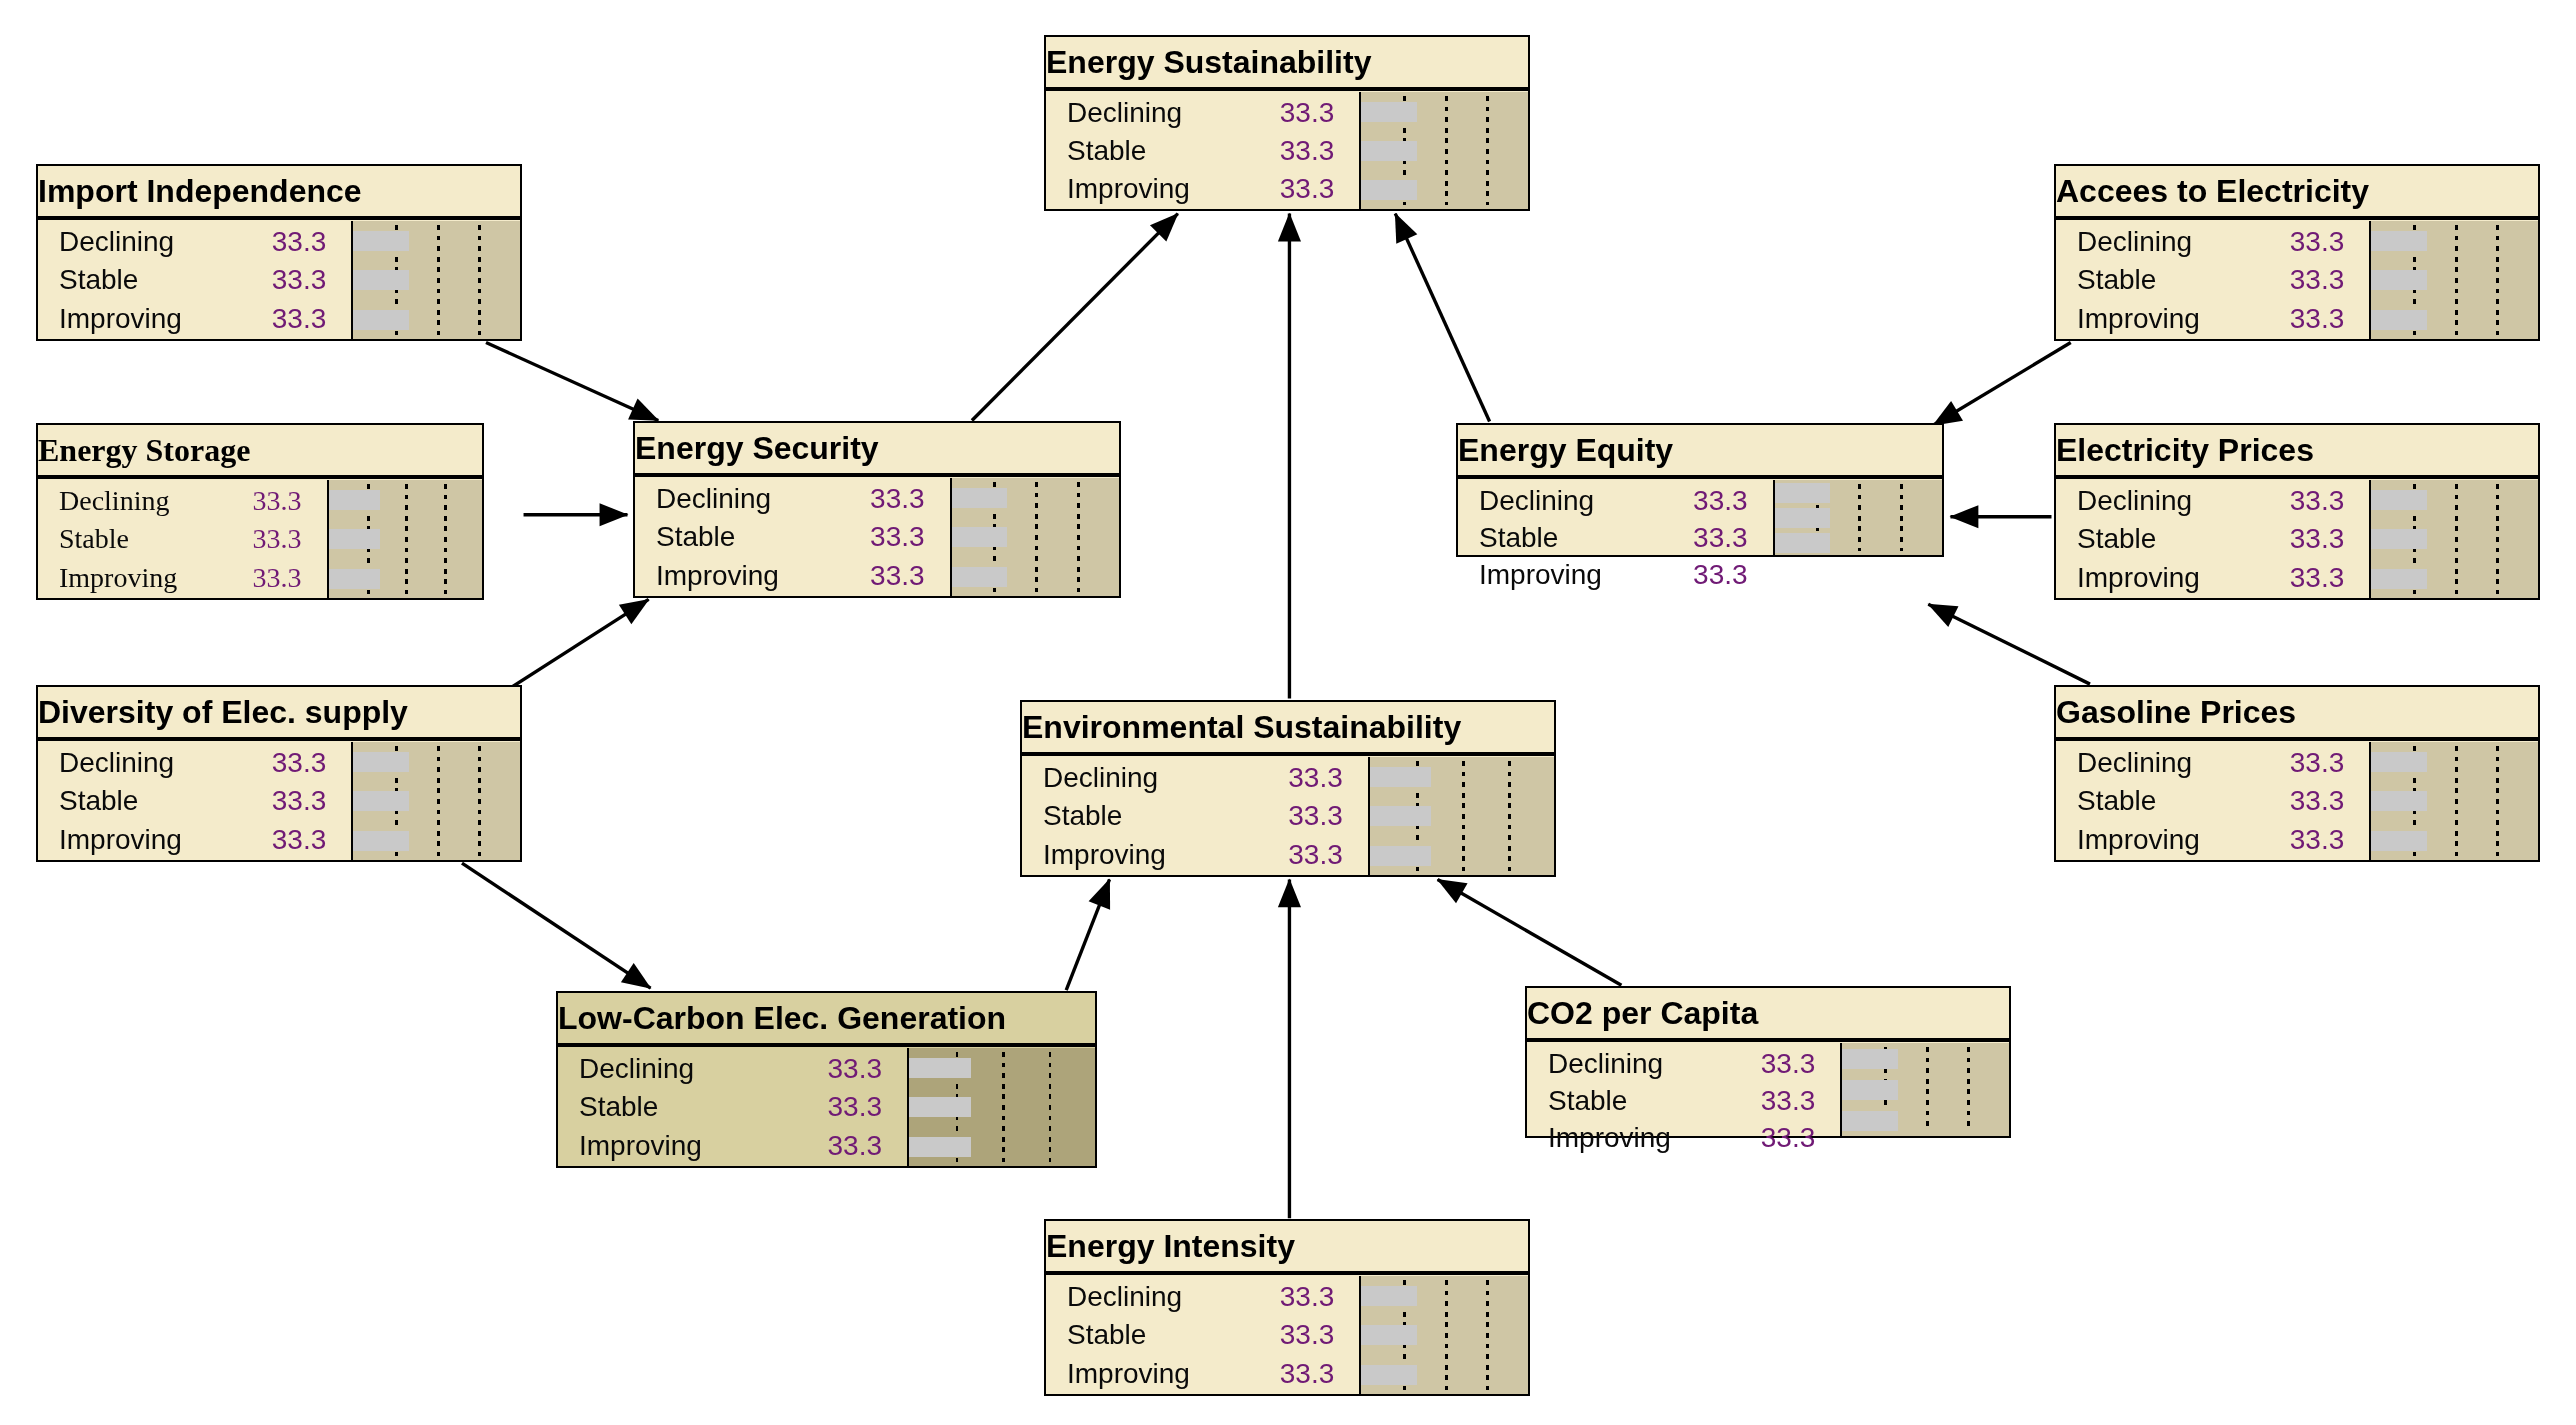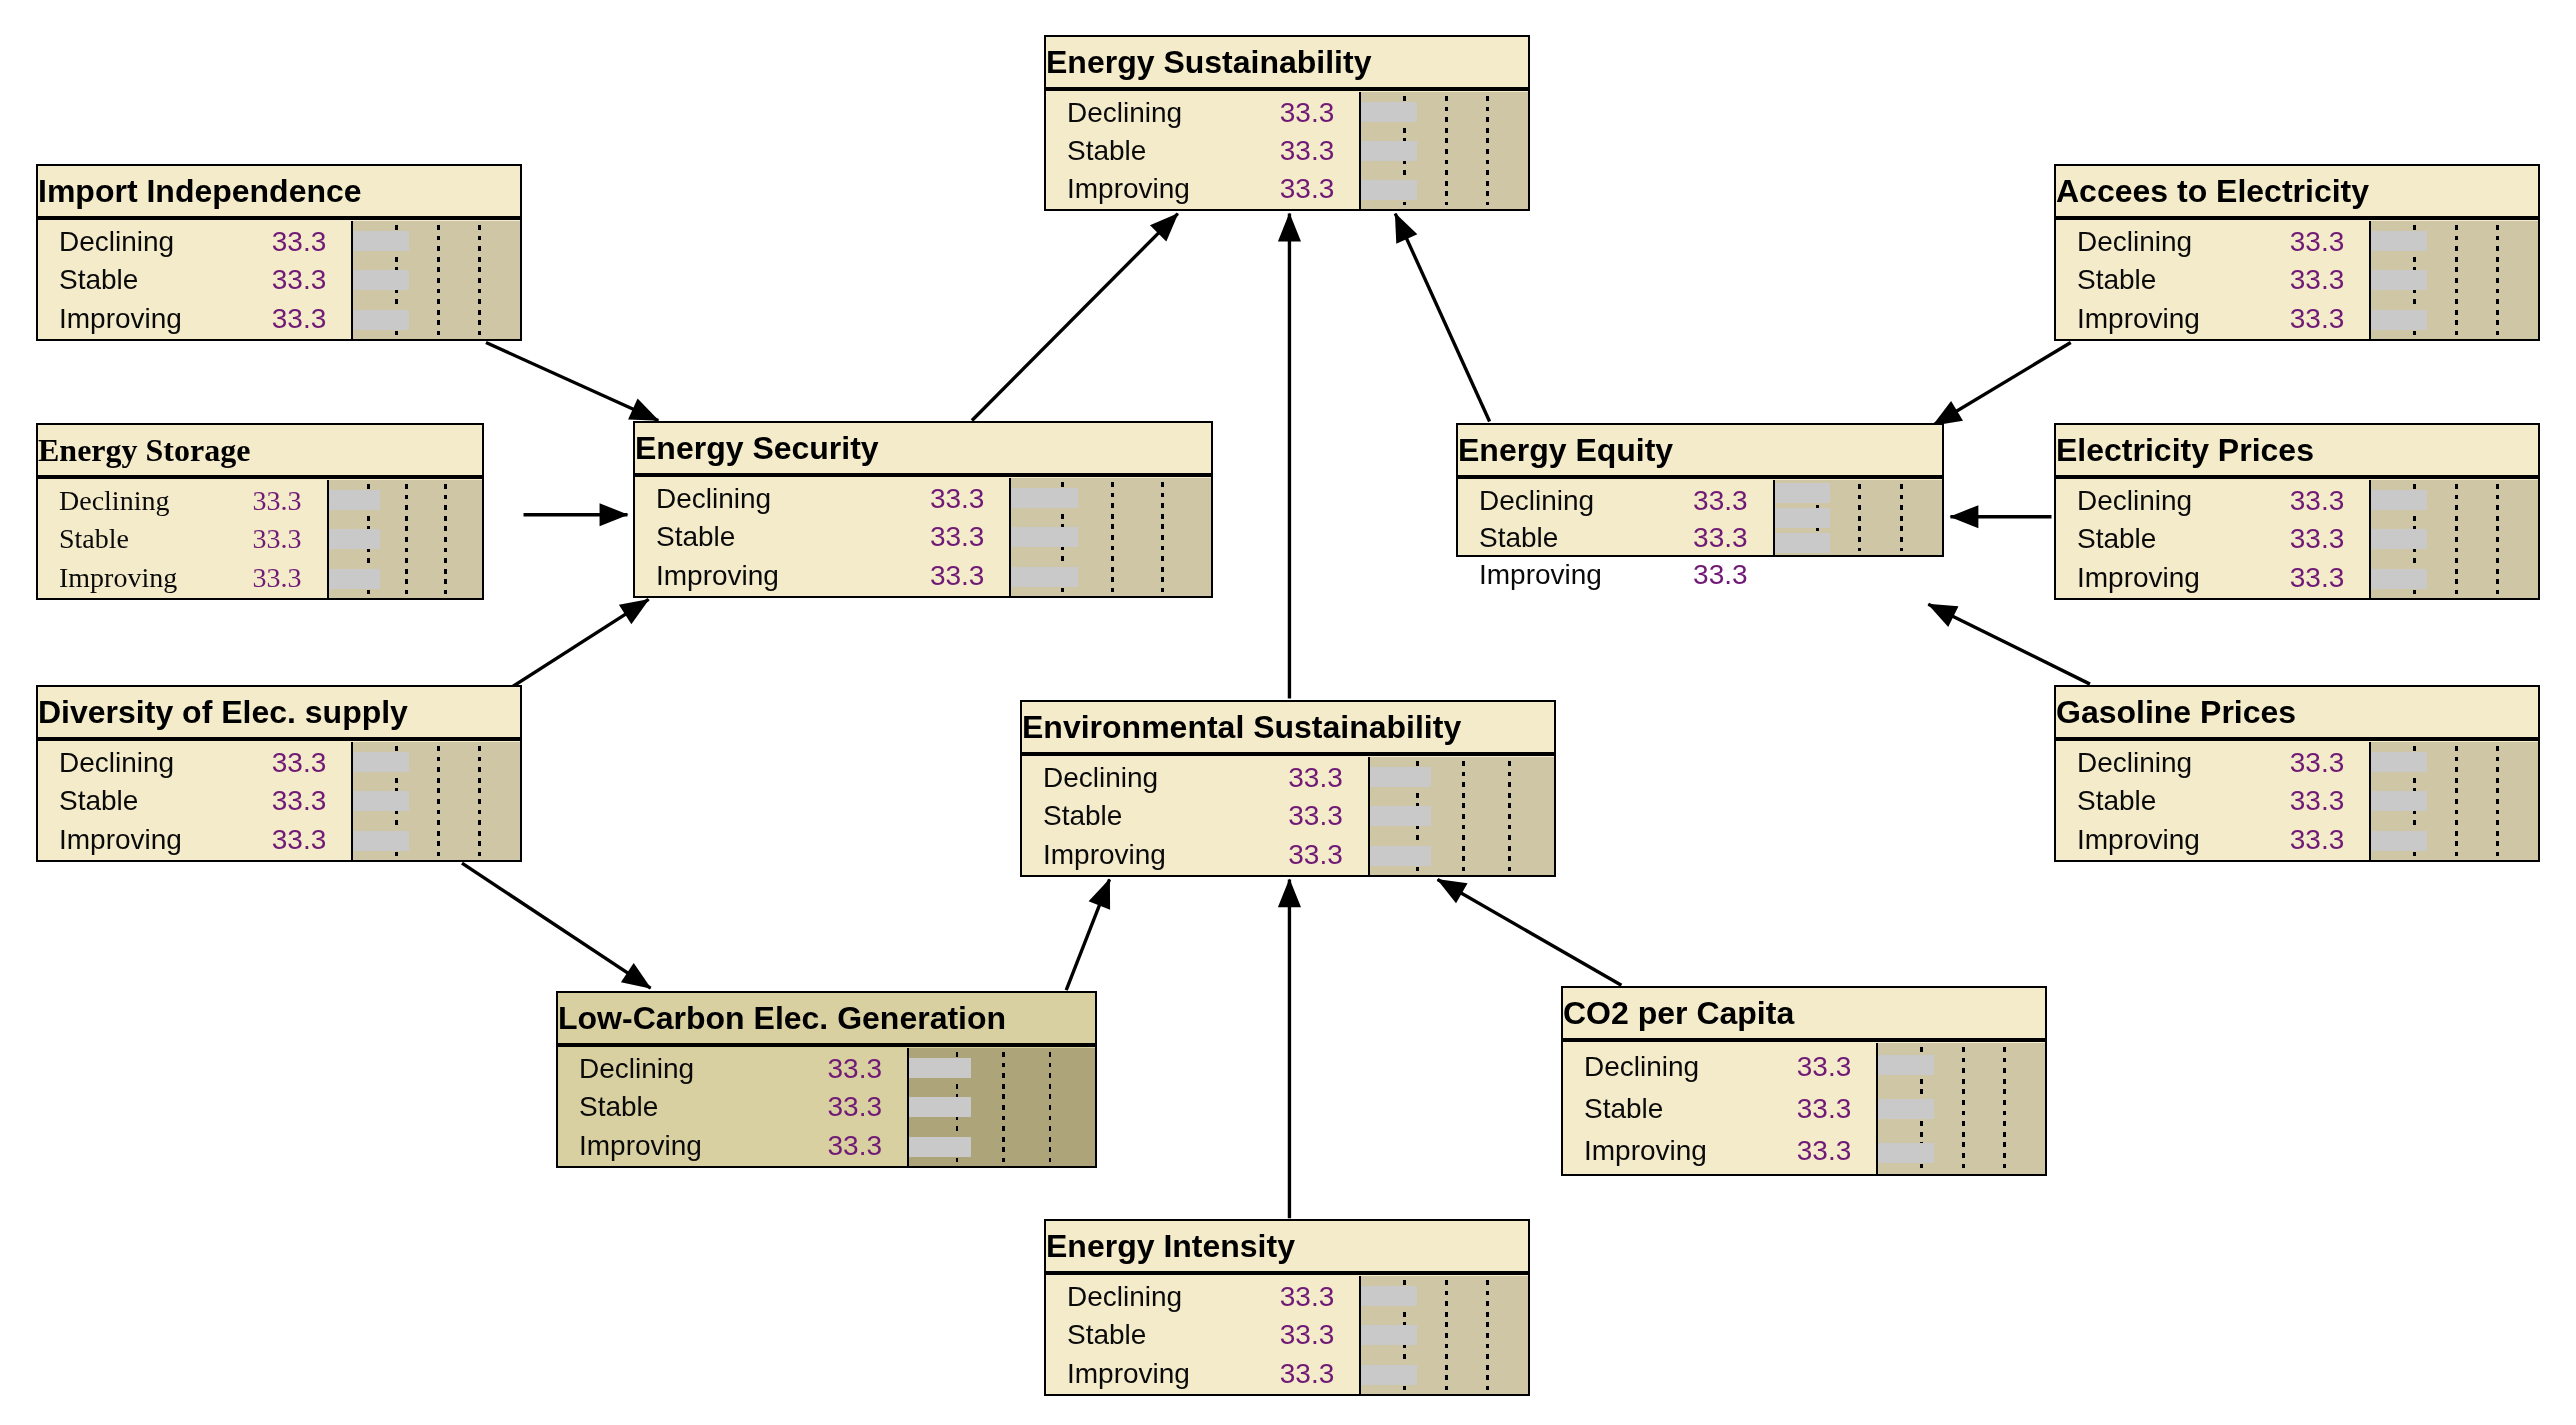--- a/index.html
+++ b/index.html
@@ -203,21 +203,21 @@
         <div class="bars">
           <div class="gridline" style="left: 25%;"></div>
           <div class="gridline" style="left: 50%;"></div>
           <div class="gridline" style="left: 75%;"></div>
           <div class="bar" style="width: 33.3%; top: calc(16.6667% - 9.6px);"></div>
           <div class="bar" style="width: 33.3%; top: calc(50% - 9.6px);"></div>
           <div class="bar" style="width: 33.3%; top: calc(83.3333% - 9.6px);"></div>
         </div>
       </div>
     </div>
-    <div class="node" style="left: 633px; top: 421px; width: 580px; height: 177px;">
+    <div class="node" style="left: 633px; top: 421px; width: 488px; height: 177px;">
       <div class="title">Energy Security</div>
       <div class="body">
         <div class="rows">
           <div class="row">
             <span class="lbl">Declining</span>
             <span class="val">33.3</span>
           </div>
           <div class="row">
             <span class="lbl">Stable</span>
             <span class="val">33.3</span>
@@ -392,21 +392,21 @@
         <div class="bars">
           <div class="gridline" style="left: 25%;"></div>
           <div class="gridline" style="left: 50%;"></div>
           <div class="gridline" style="left: 75%;"></div>
           <div class="bar" style="width: 33.3%; top: calc(16.6667% - 9.6px);"></div>
           <div class="bar" style="width: 33.3%; top: calc(50% - 9.6px);"></div>
           <div class="bar" style="width: 33.3%; top: calc(83.3333% - 9.6px);"></div>
         </div>
       </div>
     </div>
-    <div class="node" style="left: 1525px; top: 986px; width: 486px; height: 190px; margin-left: 36px;">
+    <div class="node" style="left: 1525px; top: 986px; width: 486px; height: 152px;">
       <div class="title">CO2 per Capita</div>
       <div class="body">
         <div class="rows">
           <div class="row">
             <span class="lbl">Declining</span>
             <span class="val">33.3</span>
           </div>
           <div class="row">
             <span class="lbl">Stable</span>
             <span class="val">33.3</span>

